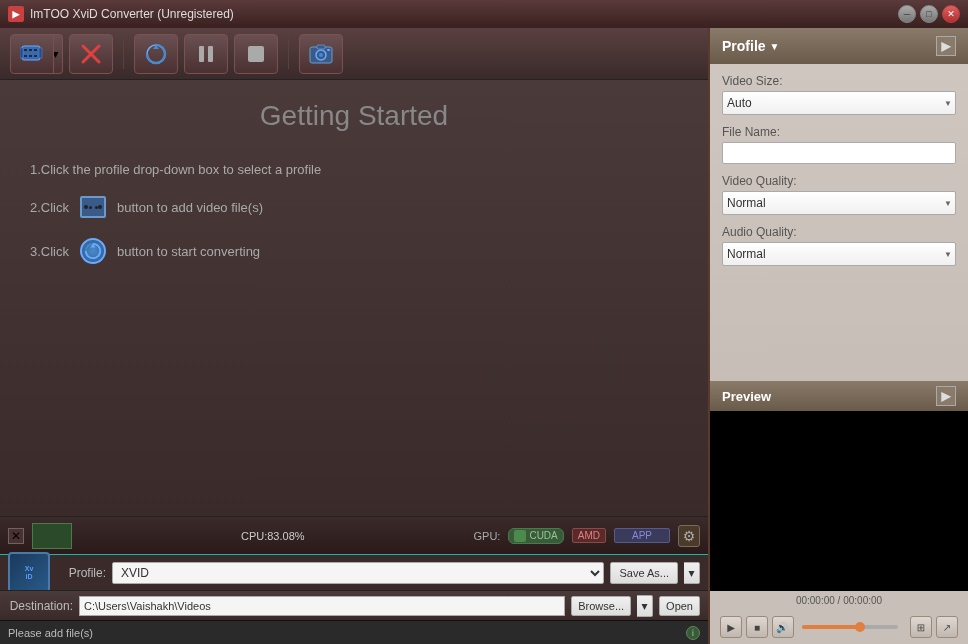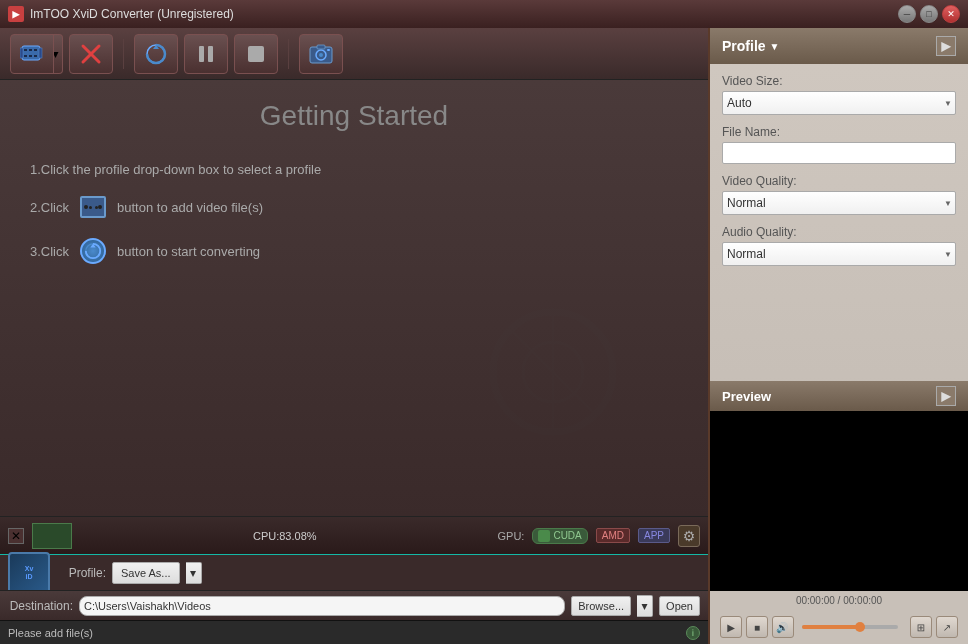--- a/index.html
+++ b/index.html
@@ -129,21 +129,21 @@
       padding: 0 8px;
       gap: 8px;
     }
     .status-icon { width: 16px; height: 16px; background: #4a3030; border: 1px solid #666; cursor: pointer; display: flex; align-items: center; justify-content: center; }
     .status-mini-box { width: 40px; height: 26px; background: #2a4a2a; border: 1px solid #4a7a4a; display: flex; align-items: center; justify-content: center; }
     .cpu-text { color: #ccc; font-size: 11px; flex: 1; text-align: center; }
     .gpu-label { color: #aaa; font-size: 11px; }
     .cuda-badge { background: #3a5a3a; border: 1px solid #4a7a4a; padding: 1px 5px; font-size: 10px; color: #8fc88f; border-radius: 6px; display: flex; align-items: center; gap: 3px; }
     .cuda-dot { width: 12px; height: 12px; background: #4a8a4a; border-radius: 2px; }
     .amd-badge { background: #5a2a2a; border: 1px solid #8a4a4a; padding: 1px 5px; font-size: 10px; color: #e08080; border-radius: 2px; }
-    .app-badge { background: #3a3a5a; border: 1px solid #5a5a8a; padding: 1px 5px; font-size: 10px; color: #8888e0; border-radius: 2px; }
+    .app-badge { background: #3a3a5a; border: 1px solid #5a5a8a; padding: 1px 17px; font-size: 10px; color: #8888e0; border-radius: 2px; }
     .settings-btn { width: 22px; height: 22px; background: #4a3a2a; border: 1px solid #7a6a5a; border-radius: 3px; display: flex; align-items: center; justify-content: center; cursor: pointer; color: #aaa; font-size: 14px; }
 
     
     .profile-dest-bar {
       height: 36px;
       background: #3a2a2a;
       border-top: 1px solid #14b8a6;
       display: flex;
       align-items: center;
       padding: 0 8px;
@@ -159,21 +159,21 @@
     .bottom-bar {
       height: 30px;
       background: linear-gradient(to bottom, #4a3a3a, #3a2a2a);
       border-top: 1px solid #222;
       display: flex;
       align-items: center;
       padding: 0 8px;
       gap: 6px;
     }
     .dest-label { color: #bbb; font-size: 12px; min-width: 65px; text-align: right; }
-    .dest-input { flex: 1; height: 20px; background: #f5f5f5; border: 1px solid #aaa; border-radius: 8px; padding: 0 4px; font-size: 11px; color: #333; }
+    .dest-input { flex: 1; height: 20px; background: #f5f5f5; border: 1px solid #aaa; border-radius: 0; padding: 0 4px; font-size: 11px; color: #333; }
     .browse-btn { height: 20px; background: linear-gradient(to bottom, #f0f0f0, #ddd); border: 1px solid #aaa; border-radius: 2px; padding: 0 6px; font-size: 11px; cursor: pointer; color: #333; }
     .open-btn { height: 20px; background: linear-gradient(to bottom, #f0f0f0, #ddd); border: 1px solid #aaa; border-radius: 2px; padding: 0 6px; font-size: 11px; cursor: pointer; color: #333; }
 
     
     .add-files-bar {
       height: 24px;
       background: #2a2a2a;
       border-top: 1px solid #111;
       display: flex;
       align-items: center;
@@ -419,20 +419,23 @@
         </div>
         <div class="app-badge">
           <span>APP</span>
         </div>
         <div class="settings-btn">⚙</div>
       </div>
 
       <div class="profile-dest-bar">
         <div class="xvid-logo" style="font-size:7px; color:#5a9aff; line-height:1.1; text-align:center;">Xv<br>iD</div>
         <span class="profile-label">Profile:</span>
+        <select class="profile-select">
+          <option>XVID</option>
+        </select>
         <button class="save-as-btn">Save As...</button>
         <div class="save-dropdown">▾</div>
       </div>
 
       <div class="bottom-bar">
         <span class="dest-label">Destination:</span>
         <input type="text" class="dest-input" value="C:\Users\Vaishakh\Videos" style="">
         <button class="browse-btn">Browse...</button>
         <div class="save-dropdown">▾</div>
         <button class="open-btn">Open</button>

